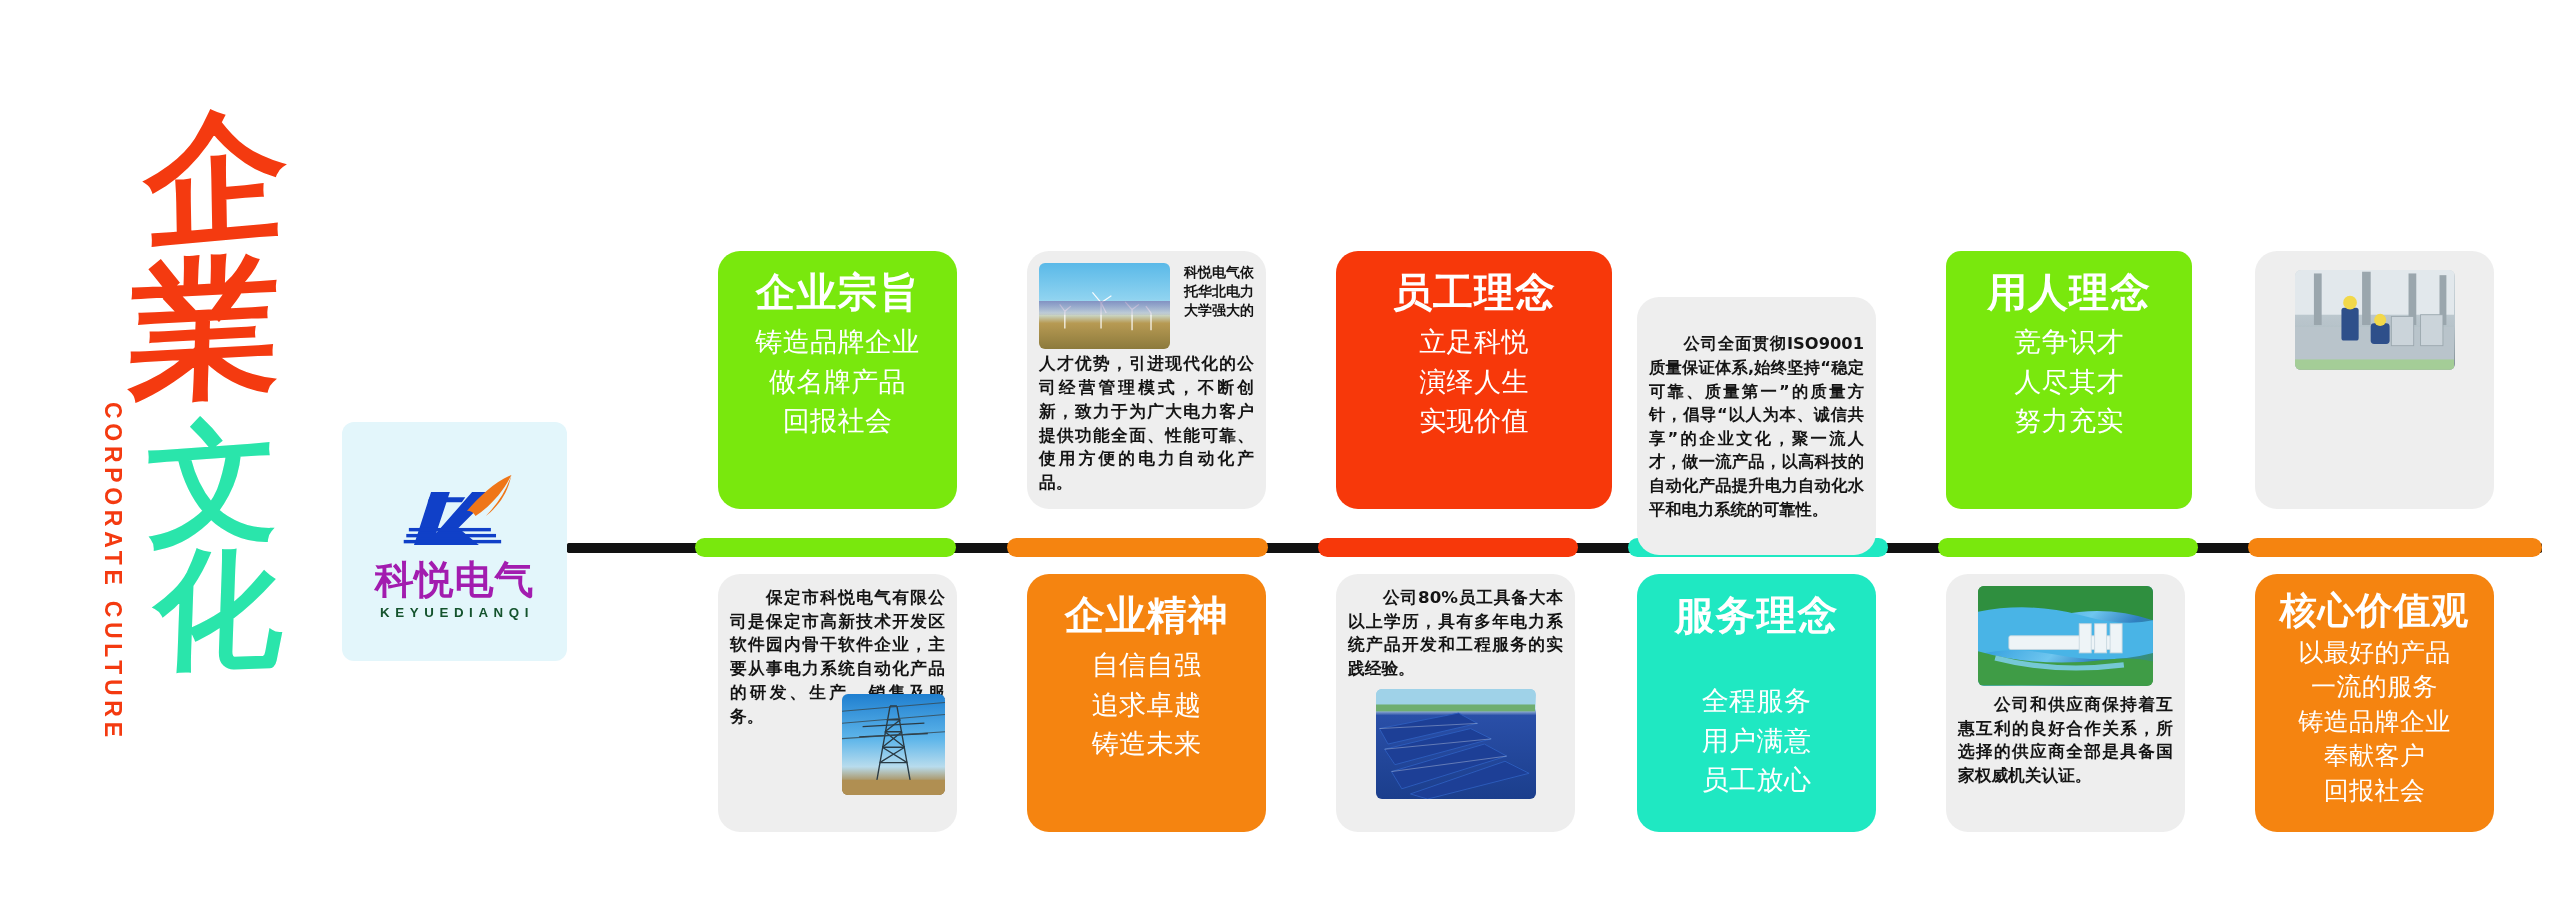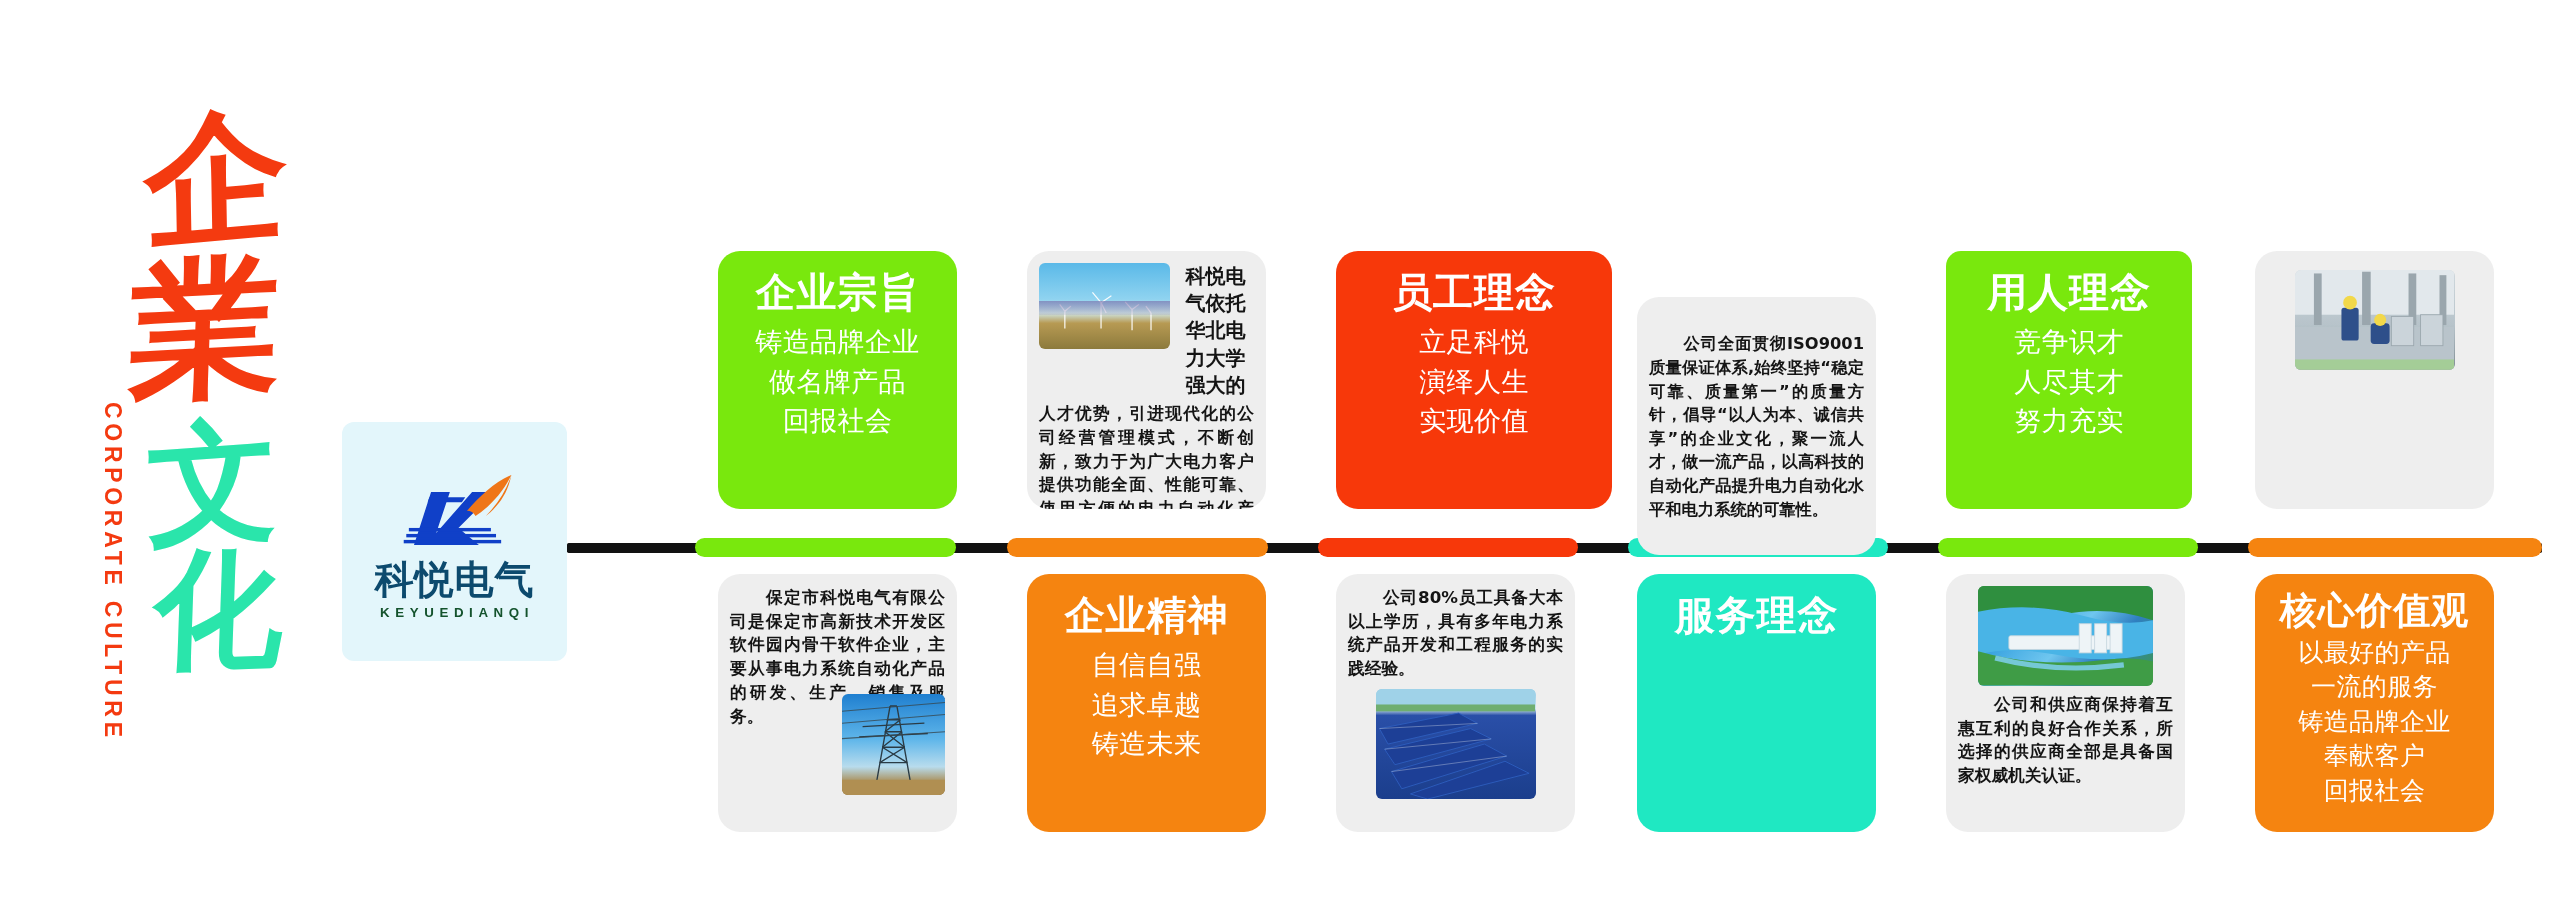--- a/index.html
+++ b/index.html
@@ -39,21 +39,21 @@
   #logo-card {
     position: absolute; left: 342px; top: 422px;
     width: 225px; height: 239px;
     background: #e3f6fb; border-radius: 12px;
     display: flex; flex-direction: column;
     align-items: center; justify-content: center;
   }
   #logo-mark { position: relative; width: 144px; height: 94px; margin-bottom: 1.7px; }
   #logo-text-cn {
     font-family: "DejaVu Sans", "Liberation Sans", sans-serif;
-    font-weight: bold; font-size: 39px; color: #0c4a6e;
+    font-weight: bold; font-size: 39px; color: #a21caf;
     letter-spacing: 0.9px; line-height: 1; margin-top: 1.7px;
   }
   #logo-text-en {
     font-size: 13.3px; font-weight: bold; color: #14532d;
     letter-spacing: 5.6px; margin-top: 6px; margin-left: 5.2px;
   }
 
   
   #timeline { position: absolute; left: 567px; top: 538px; width: 1975px; height: 19px; }
   #timeline-line {
@@ -199,21 +199,21 @@
               <line x1="30" y1="56" x2="24" y2="48"></line>
             <line x1="30" y1="56" x2="37" y2="50"></line>
             <line x1="108" y1="54" x2="108" y2="78"></line>
               <line x1="108" y1="54" x2="100" y2="45"></line>
             <line x1="108" y1="54" x2="116" y2="48"></line>
             <line x1="130" y1="58" x2="130" y2="78"></line>
               <line x1="130" y1="58" x2="124" y2="50"></line>
           </g>
         </svg>
       </div>
-      <div class="gray-body" style="flex:1 1 auto; font-size:20px; line-height:1.36; text-align:center;">科悦电气依托华北电力大学强大的</div>
+      <div class="gray-body" style="flex:1 1 auto; font-size:14px; line-height:1.36; text-align:right;">科悦电气依托华北电力大学强大的</div>
     </div>
     <div class="gray-body" style="margin-top:3.4px; font-size:16.7px;">人才优势，引进现代化的公司经营管理模式，不断创新，致力于为广大电力客户提供功能全面、性能可靠、使用方便的电力自动化产品。</div>
   </div>
 
   <div class="card card-color bg-red" style="left:1336px; top:251px; width:276px; height:258px;">
     <div class="card-title">员工理念</div>
     <div class="card-lines">
       <div>立足科悦</div>
       <div>演绎人生</div>
       <div>实现价值</div>
@@ -305,20 +305,25 @@
         </g>
         <g stroke="#e8eef5" stroke-width="0.8" opacity=".5">
           <path d="M4 46 L118 40 M10 70 L134 58 M18 96 L152 78"></path>
         </g>
       </svg>
     </div>
   </div>
 
   <div class="card card-color bg-teal" style="left:1637px; top:574px; width:239px; height:258px;gap:36px;">
     <div class="card-title">服务理念</div>
+    <div class="card-lines">
+      <div>全程服务</div>
+      <div>用户满意</div>
+      <div>员工放心</div>
+    </div>
   </div>
 
   <div class="card card-gray" style="left:1946px; top:574px; width:239px; height:258px;">
     <div class="photo ph-dam" style="width:175px; height:100px; margin:0 auto 6.9px auto;">
       <svg class="ph-lines" viewBox="0 0 204 116" aria-hidden="true">
         <path d="M0 0 H204 V40 Q150 22 96 34 Q40 46 0 34 Z" fill="#2f8f3f"></path>
         <path d="M0 30 Q60 18 120 34 Q170 48 204 40 V78 Q150 92 90 80 Q40 70 0 80 Z" fill="#49b4e6"></path>
         <g fill="#eef4f7" stroke="#c6d6de" stroke-width="1">
           <rect x="36" y="58" width="120" height="16" rx="2"></rect>
           <rect x="118" y="44" width="14" height="34"></rect>

